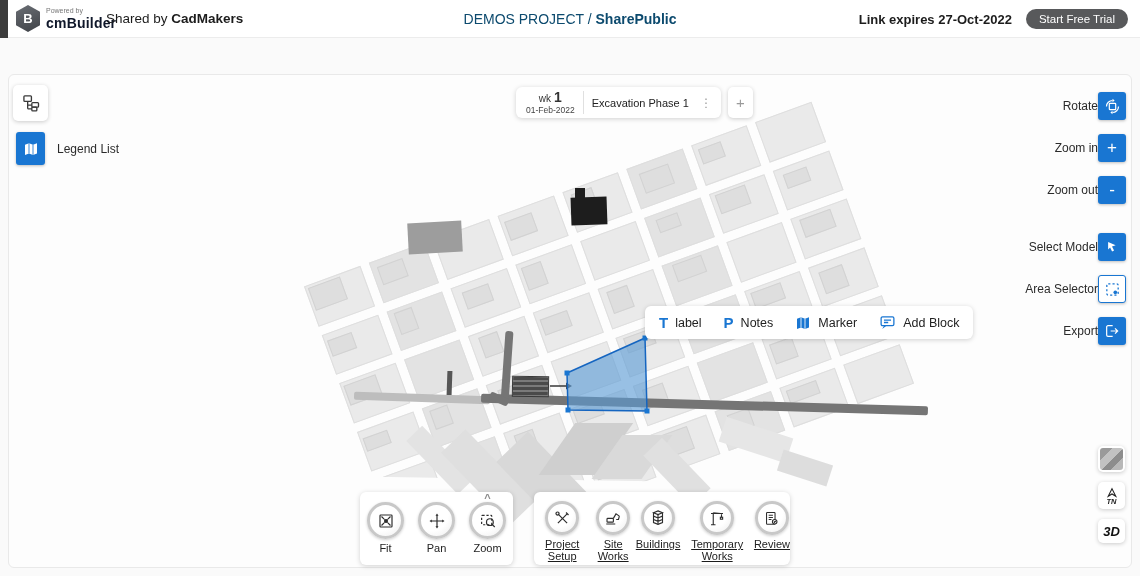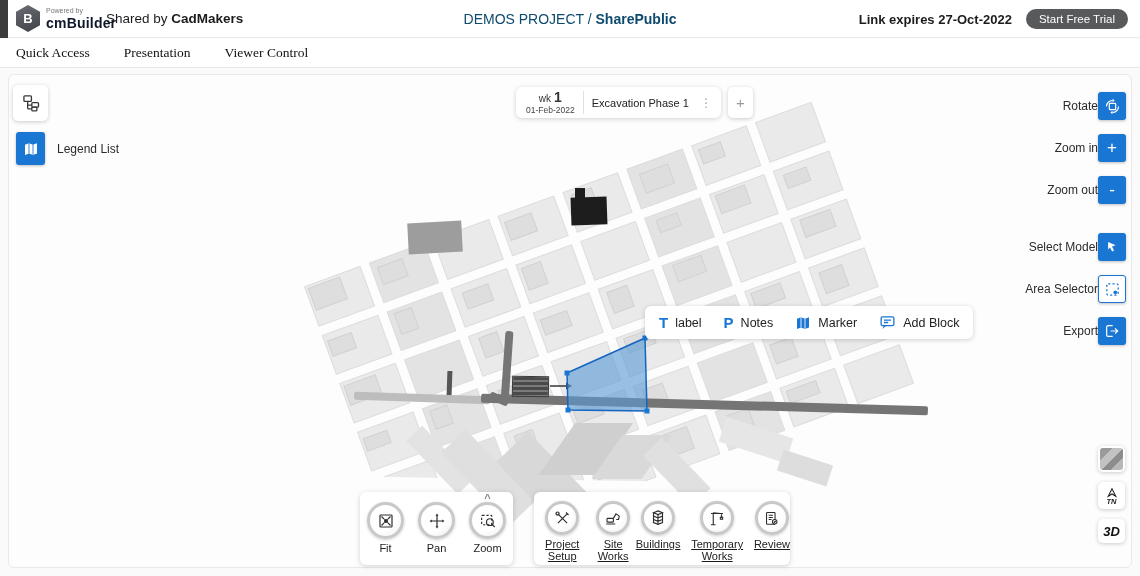--- a/index.html
+++ b/index.html
@@ -278,25 +278,20 @@
     </div>
     <div class="project-title">
       <span>DEMOS PROJECT / </span><b>SharePublic</b>
     </div>
     <div class="header-right">
       <span class="link-expiry">Link expires 27-Oct-2022</span>
       <button class="trial-btn">Start Free Trial</button>
     </div>
   </div>
 
-  <div class="menubar">
-    <span class="menu-item">Quick Access</span>
-    <span class="menu-item">Presentation</span>
-    <span class="menu-item">Viewer Control</span>
-  </div>
 
   <div class="timeline">
     <div class="card timeline-card">
       <div class="tl-date-block">
         <span class="tl-week"><span>wk</span><b>1</b></span>
         <span class="tl-date">01-Feb-2022</span>
       </div>
       <div class="tl-div"></div>
       <span class="tl-phase">Excavation Phase 1</span>
       <span class="kebab">⋮</span>

